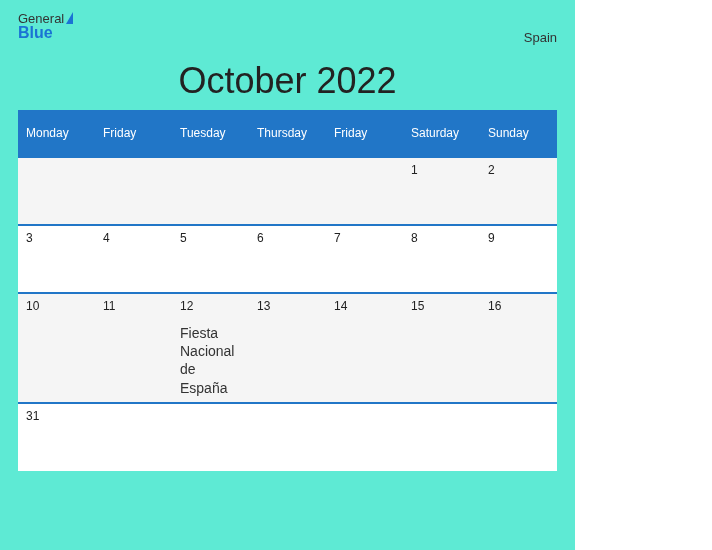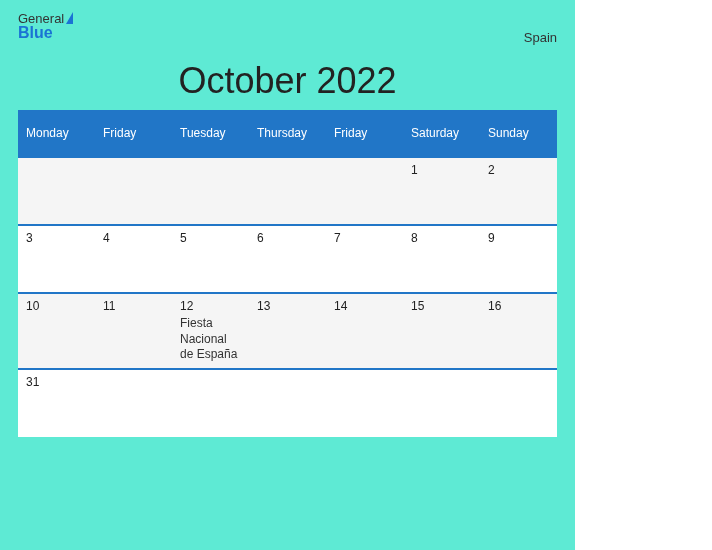--- a/index.html
+++ b/index.html
@@ -108,23 +108,23 @@
     }
     .calendar tbody tr:nth-child(even) td {
       background: #fff;
     }
     .day-num {
       font-size: 12px;
       color: #222;
       display: block;
     }
     .event-text {
-      font-size: 12px;
+      font-size: 14px;
       color: #333;
-      margin-top: 3px;
+      margin-top: 11px;
       display: block;
       line-height: 1.3;
     }
     .last-row td {
       height: 58px;
     }
   </style>
 </head>
 <body>
 

